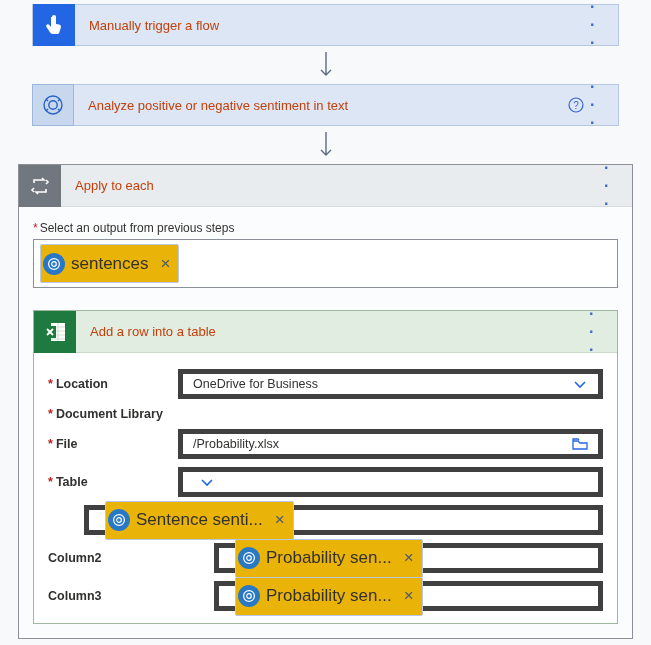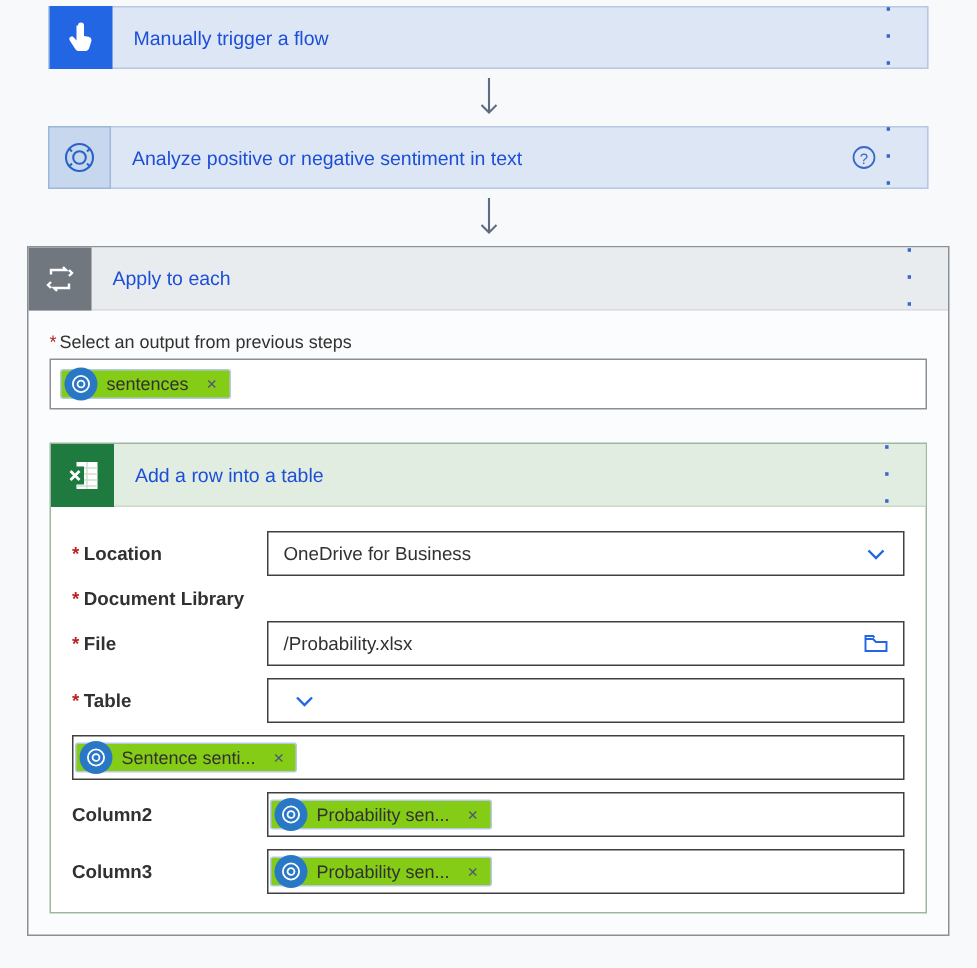--- a/index.html
+++ b/index.html
@@ -19,21 +19,21 @@
     height: 42px;
   }
   .step-card.blue { background: #dce6f4; }
   .step-card .icon {
     width: 42px; height: 42px;
     display:flex; align-items:center; justify-content:center;
     flex-shrink:0;
   }
   .icon-bg-blue { background:#2266e3; }
   .icon-bg-cog  { background:#c7d8ee; border:1px solid #9db6dc; margin:-1px 0 -1px -1px; height:44px; width:44px;}
-  .step-title { flex:1; padding-left:14px; font-size:13px; color:#1d4ed8; }
+  .step-title { flex:1; padding-left:14px; font-size:13px; color:#c2410c; }
   .help-btn, .more-btn {
     width:28px; display:flex; align-items:center; justify-content:center;
     color:#3b68c9; font-size:16px; cursor:pointer;
   }
   .more-btn { letter-spacing:2px; font-weight:bold; color:#3b68c9; padding-right:10px;}
   .arrow-down {
     display:flex; justify-content:center; margin:6px 0;
     color:#5e6b82; font-size:22px;
   }
 
@@ -56,22 +56,22 @@
   .apply-header .more-btn { color:#3b68c9; }
 
   .field-label { font-size:12px; color:#323130; padding:14px 14px 4px 14px;}
   .field-label .req { color:#b22; margin-right:2px;}
   .token-input {
     margin:0 14px; border:1px solid #8a8f98; background:#fff;
     min-height:34px; display:flex; align-items:center; padding:4px 6px;
   }
   .token {
     display:inline-flex; align-items:center;
-    background:#84cc16; border:1px solid #b5c9e7;
-    border-radius:2px; font-size:12px; height:20px;
+    background:#eab308; border:1px solid #b5c9e7;
+    border-radius:2px; font-size:17px; height:39px;
   }
   .token .ticon {
     width:22px; height:22px; border-radius:50%;
     background:#2978c6; margin:0 6px 0 2px;
     display:flex; align-items:center; justify-content:center;
   }
   .token .tlabel { padding-right:4px; }
   .token .tx { padding:0 8px; color:#4a5a73; cursor:pointer; }
 
   .inner-card {
@@ -86,27 +86,27 @@
   }
   .inner-header .icon { width:42px; height:42px; background:#1e7a3e;
     display:flex; align-items:center; justify-content:center; }
   .inner-header .more-btn { color:#3b68c9; }
 
   .form { padding:8px 14px 4px 14px; }
   .form-row { display:flex; align-items:center; margin:8px 0; }
   .form-row .lbl { width:130px; font-size:12.5px; color:#323130;font-weight:bold; }
   .form-row .lbl .req { color:#b22; margin-right:3px;}
   .form-row .ctrl {
-    flex:1; border:1px solid #404040; background:#fff; height:30px;
+    flex:1; border:5px solid #404040; background:#fff; height:30px;
     display:flex; align-items:center; padding:0 4px 0 10px;
     font-size:12.5px; color:#323130; position:relative;
   }
   .form-row .ctrl .val { flex:1; }
   .rt-icon { width:28px; display:flex; align-items:center; justify-content:center; color:#2266e3; cursor:pointer;}
-  .ctrl.tokenhold { padding:3px 1px; }
+  .ctrl.tokenhold { padding:3px 16px;margin-left:36px; }
   .ctrl.tokenhold .token { margin-right:4px; }
 
   svg { display:block; }
 </style>
 </head>
 <body>
 
 <div class="step-card blue">
   <div class="icon icon-bg-blue">
     <svg width="20" height="22" viewBox="0 0 20 22" fill="none">

